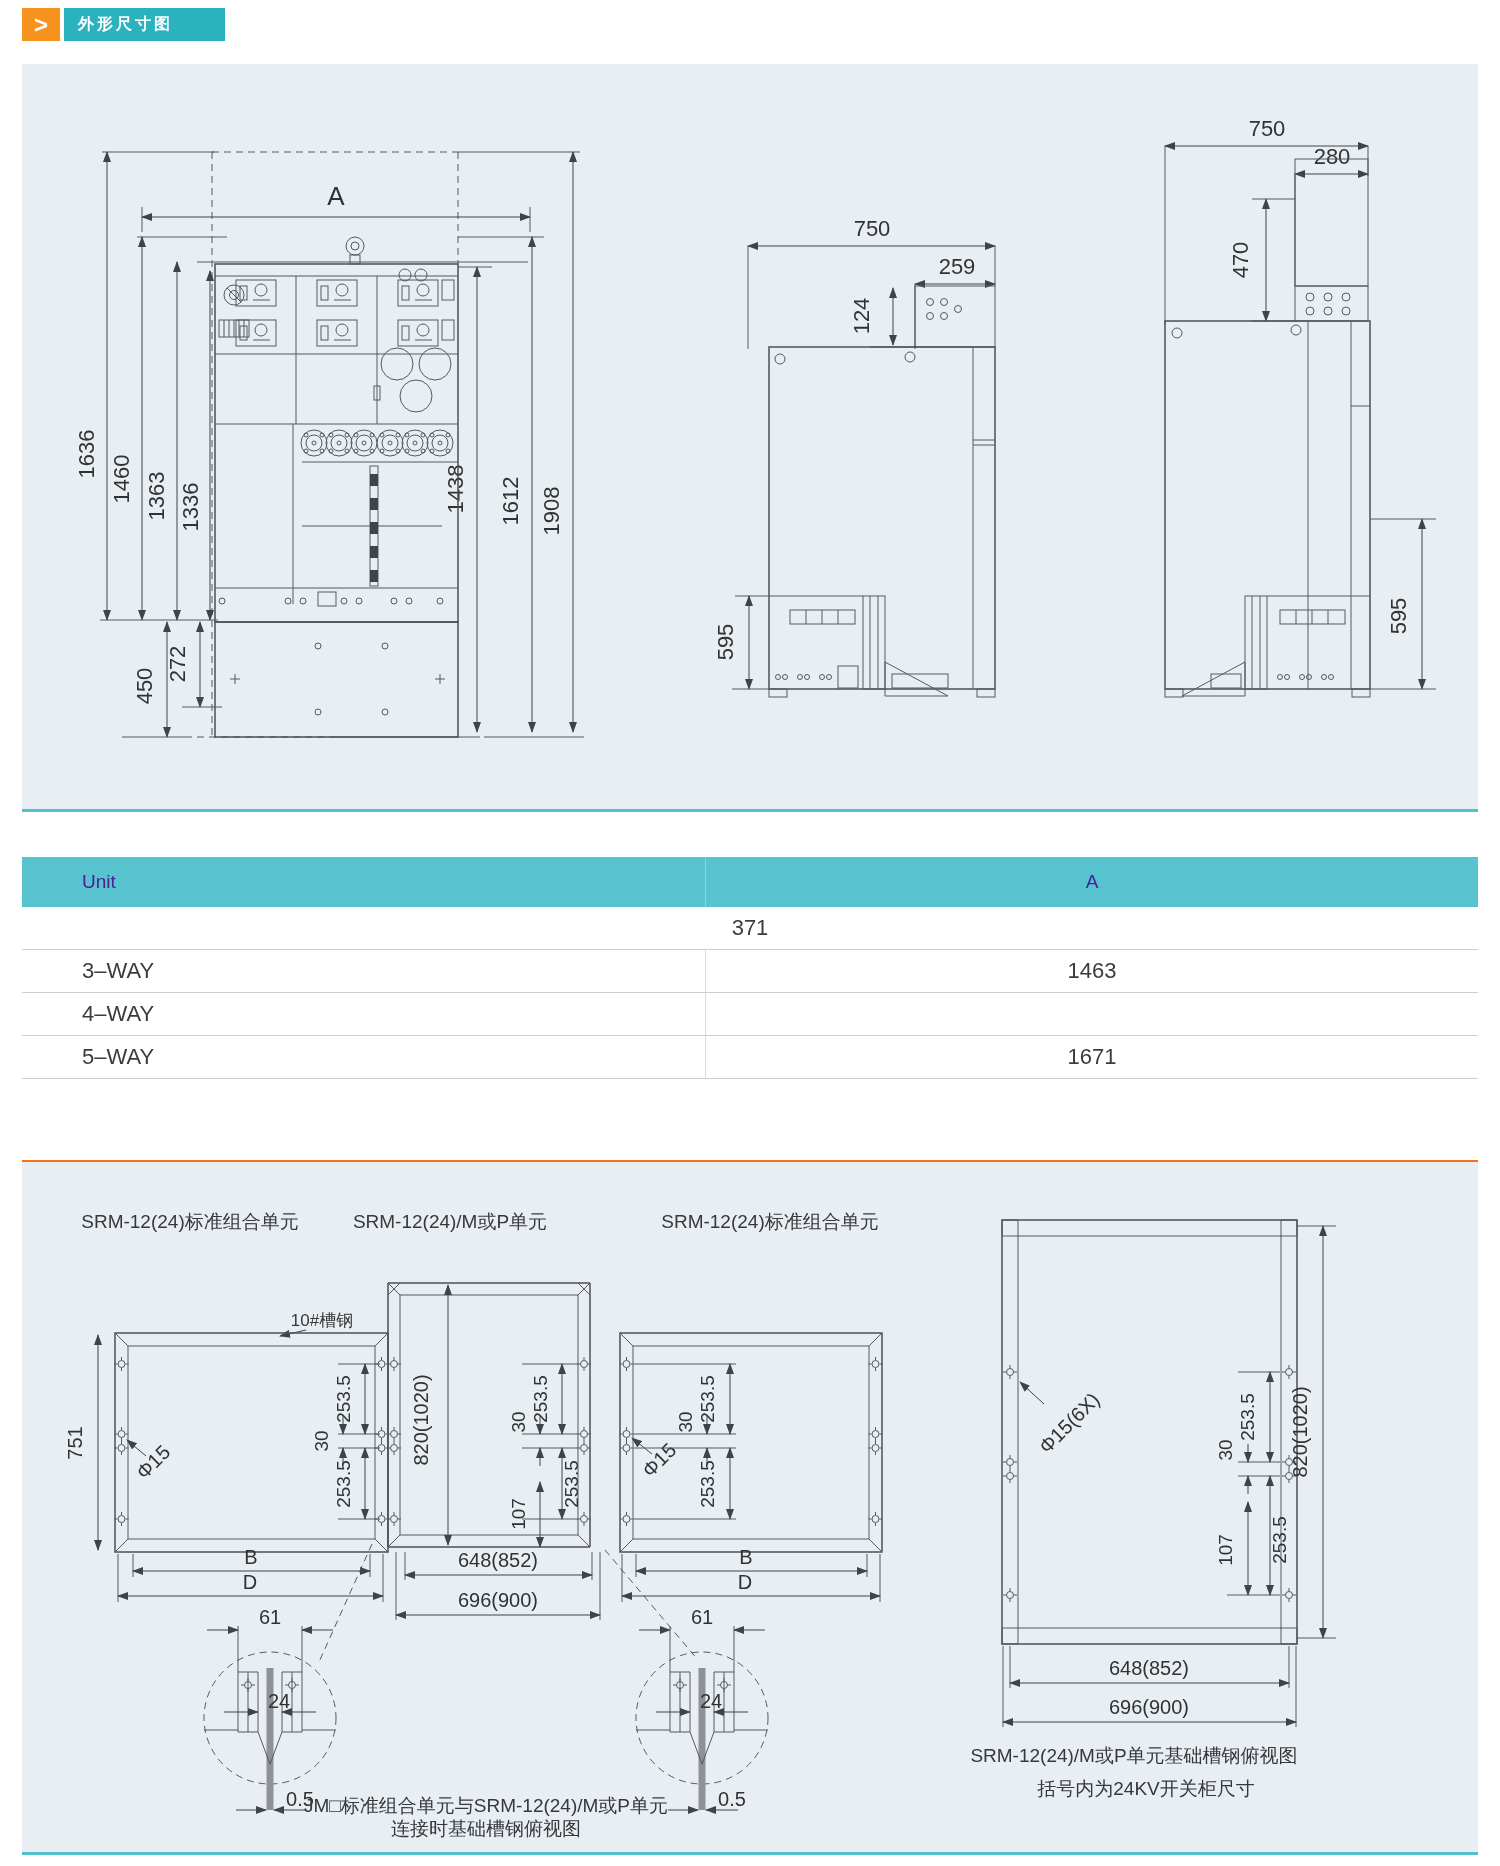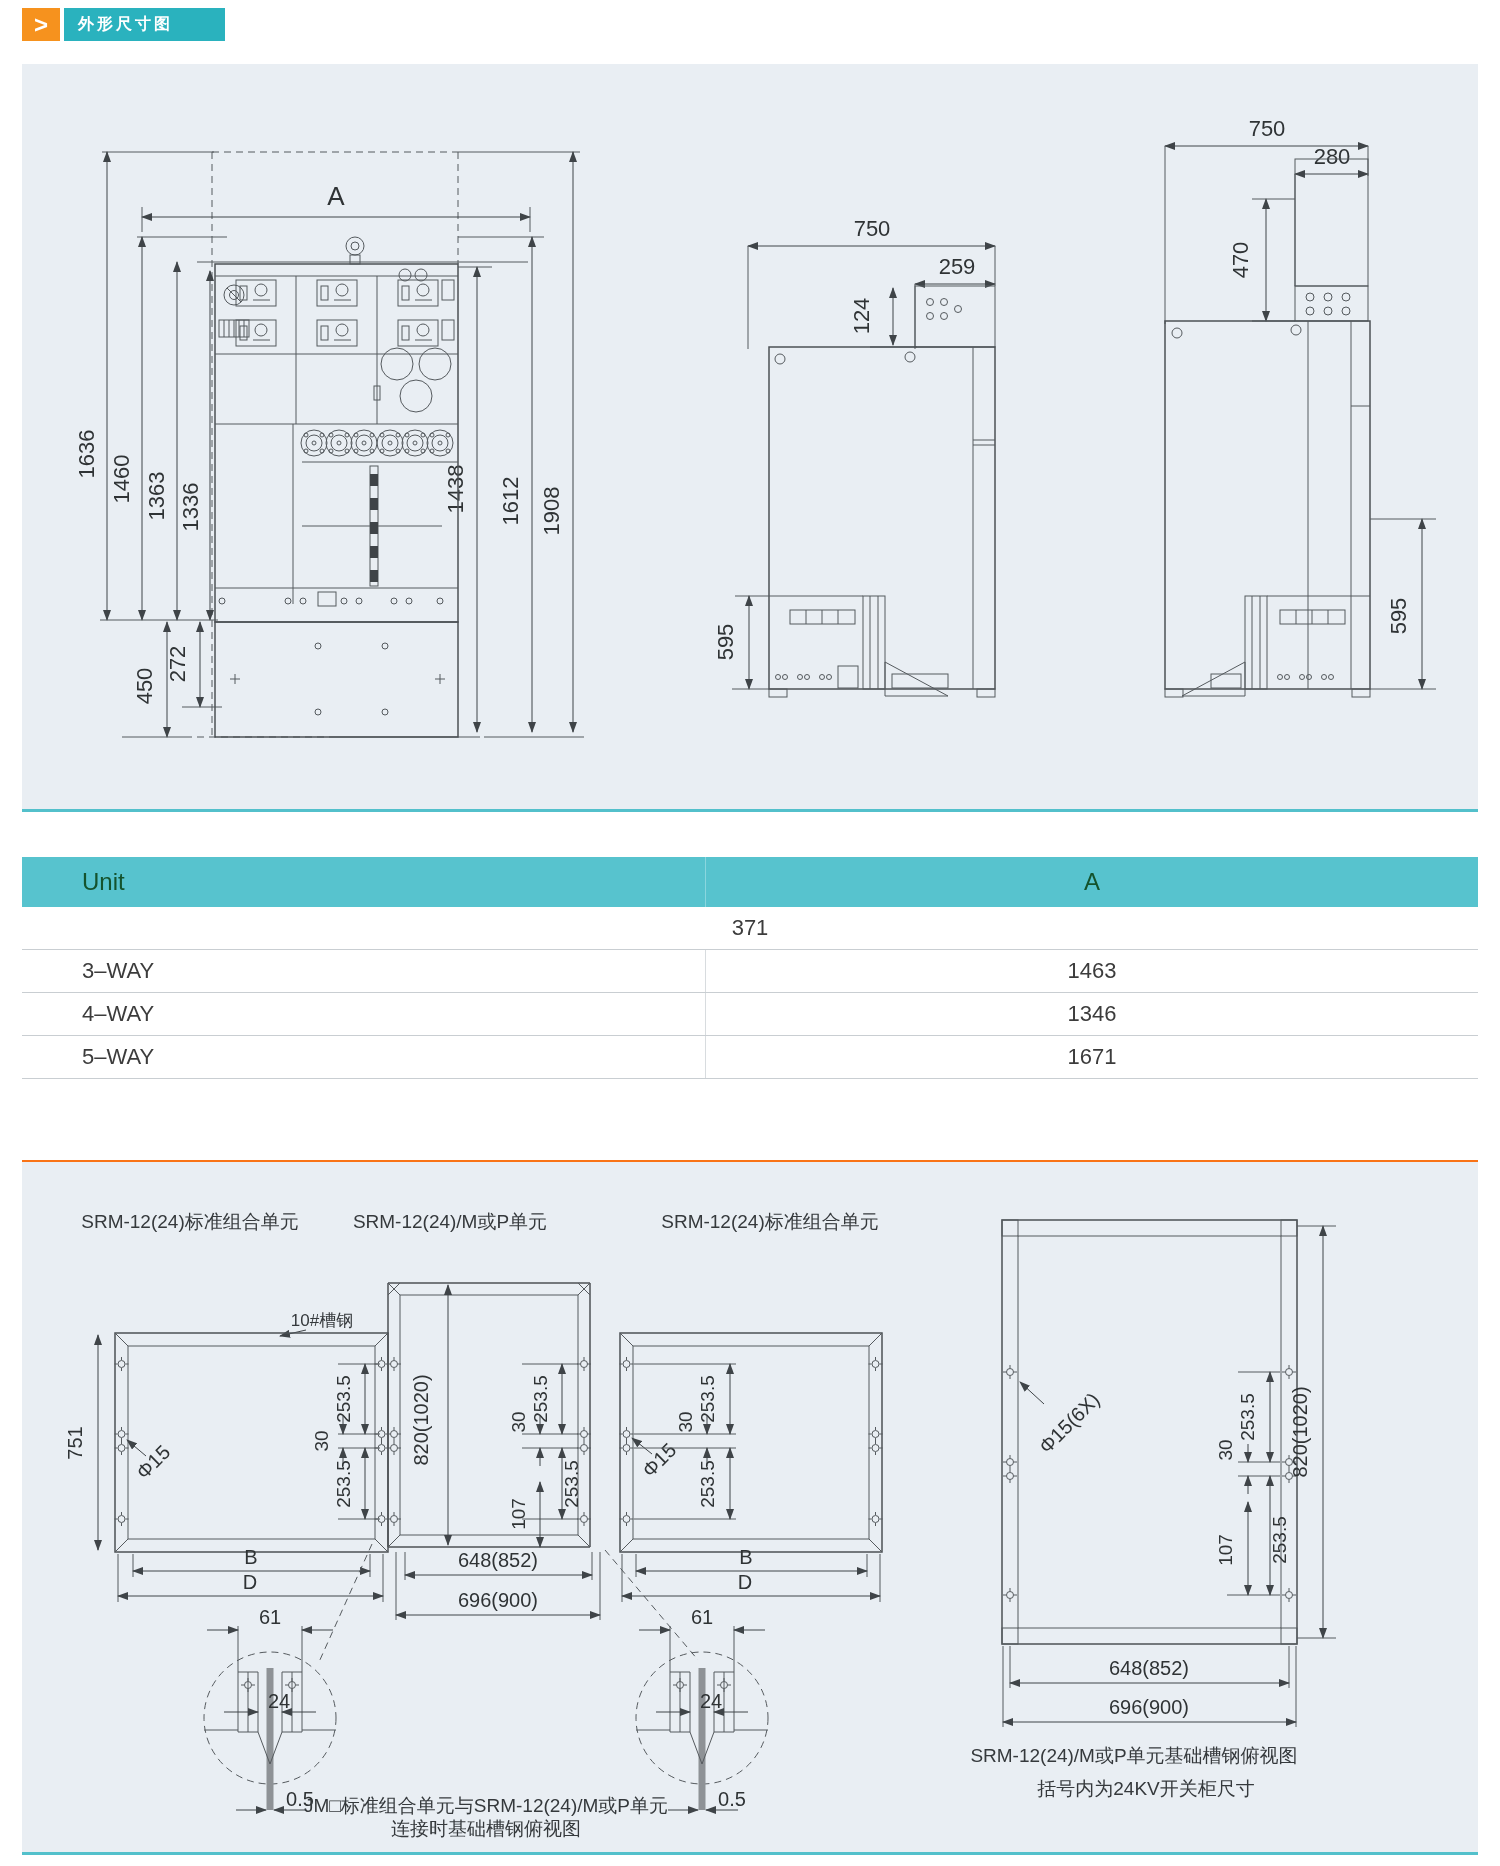--- a/index.html
+++ b/index.html
@@ -12,21 +12,21 @@
   .titlebg{margin-left:4px;height:33px;background:#2ab2be;color:#fff;font-weight:bold;
            font-size:16px;letter-spacing:3px;display:flex;align-items:center;
            padding:0 52px 0 14px;}
   
   .panel{position:absolute;left:22px;width:1456px;background:#e9eef3;}
   .p1{top:64px;height:745px;border-bottom:3px solid #53c0cb;}
   .p2{top:1160px;height:690px;border-top:2px solid #f97316;border-bottom:3px solid #53c0cb;}
   
   .dimtable{position:absolute;left:22px;top:857px;width:1456px;font-size:22px;color:#3c3c3c;}
   .tr{display:flex;height:42px;align-items:center;border-bottom:1px solid #c9ced2;}
-  .tr.th{height:50px;background:#57c3ce;color:#14532d;font-size:24px;border-bottom:none;}
+  .tr.th{height:50px;background:#57c3ce;color:#4c1d95;font-size:19px;border-bottom:none;}
   .c1{width:623px;padding-left:60px;border-right:1px solid #d8dcdf;height:100%;
       display:flex;align-items:center;}
   .tr.th .c1{border-right:1px solid #8ad6de;}
   .c2{flex:1;text-align:center;}
   
   svg{display:block;}
   .s{stroke:#555a5e;stroke-width:1;fill:none;}
   .s2{stroke:#4c5155;stroke-width:1.5;fill:none;}
   .d{stroke:#3f4448;stroke-width:1;fill:none;}
   .dl{stroke:#3f4448;stroke-width:1;fill:none;}
@@ -309,21 +309,20 @@
     </div>
     <div class="tr">
       <div class="c2">371</div>
     </div>
     <div class="tr">
       <div class="c1">3–WAY</div>
       <div class="c2">1463</div>
     </div>
     <div class="tr">
       <div class="c1">4–WAY</div>
-      <div class="c2">1346</div>
     </div>
     <div class="tr">
       <div class="c1">5–WAY</div>
       <div class="c2">1671</div>
     </div>
   </div>
 
   <div class="panel p2">
   <svg width="1456" height="685" viewBox="0 0 1456 685">
     <defs>

